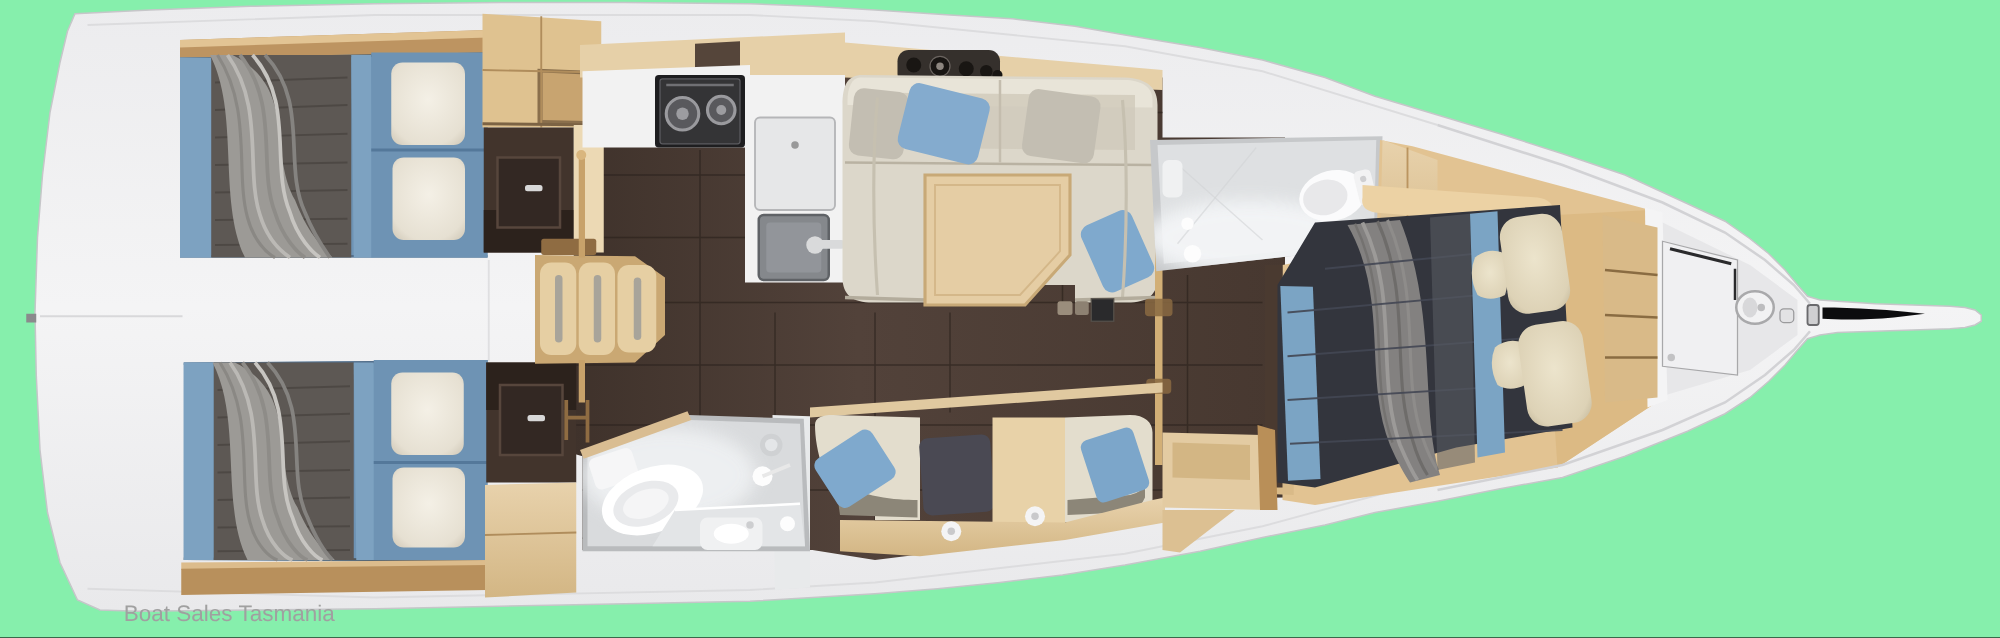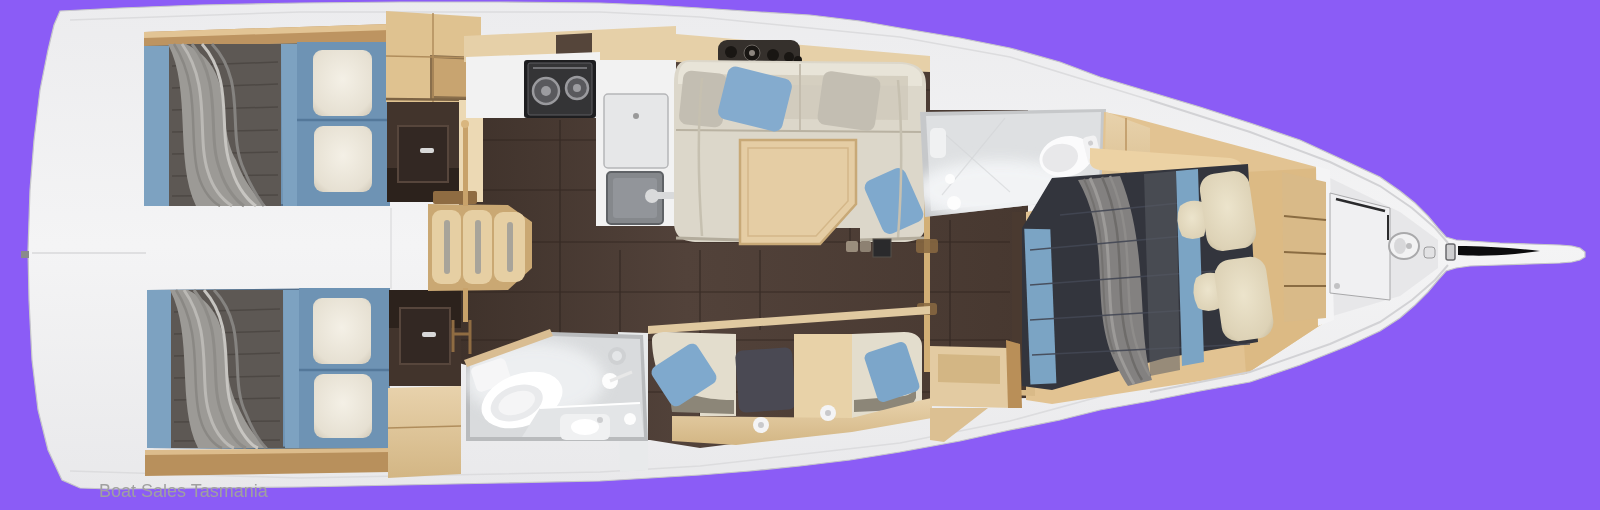--- a/index.html
+++ b/index.html
@@ -1,16 +1,16 @@
 <!DOCTYPE html>
 <html><head>
 <meta charset="utf-8">
 <style>
   html,body{margin:0;padding:0;background:#000;}
-  .stage{position:relative;width:1600px;height:510px;background:#8b5cf6;overflow:hidden;font-family:"Liberation Sans",sans-serif;}
+  .stage{position:relative;width:1600px;height:510px;background:#86efac;overflow:hidden;font-family:"Liberation Sans",sans-serif;}
 </style>
 </head>
 <body>
 <div class="stage">
 <svg width="1600" height="510" viewBox="0 0 1600 510">
 <defs>
   <linearGradient id="duvetStripes" x1="0" y1="0" x2="1" y2="0">
     <stop offset="0" stop-color="#84827e"></stop>
           <stop offset="0.18" stop-color="#b2b0ac"></stop>
           <stop offset="0.35" stop-color="#8a8885"></stop>

